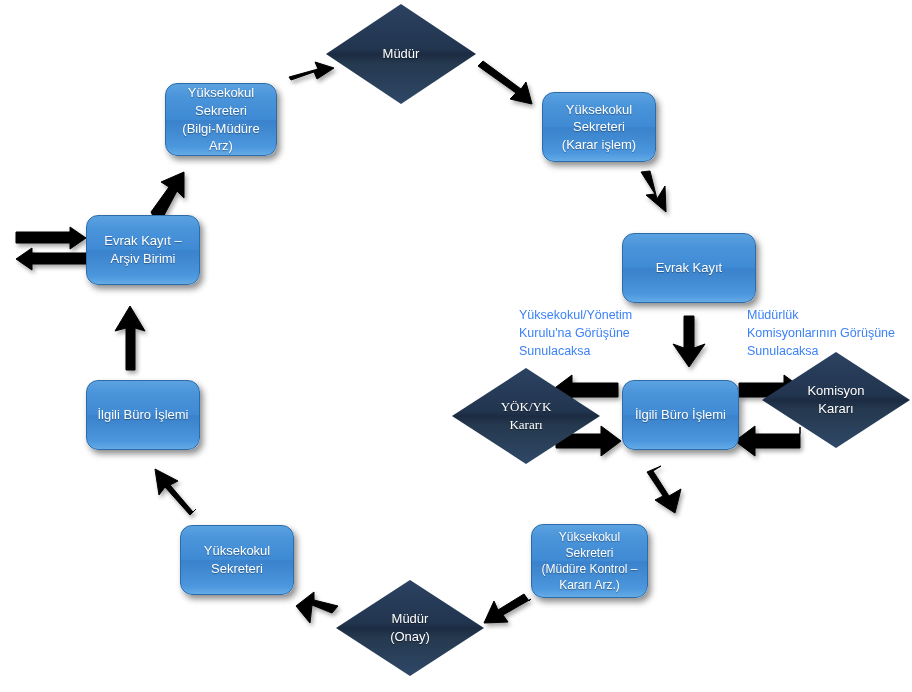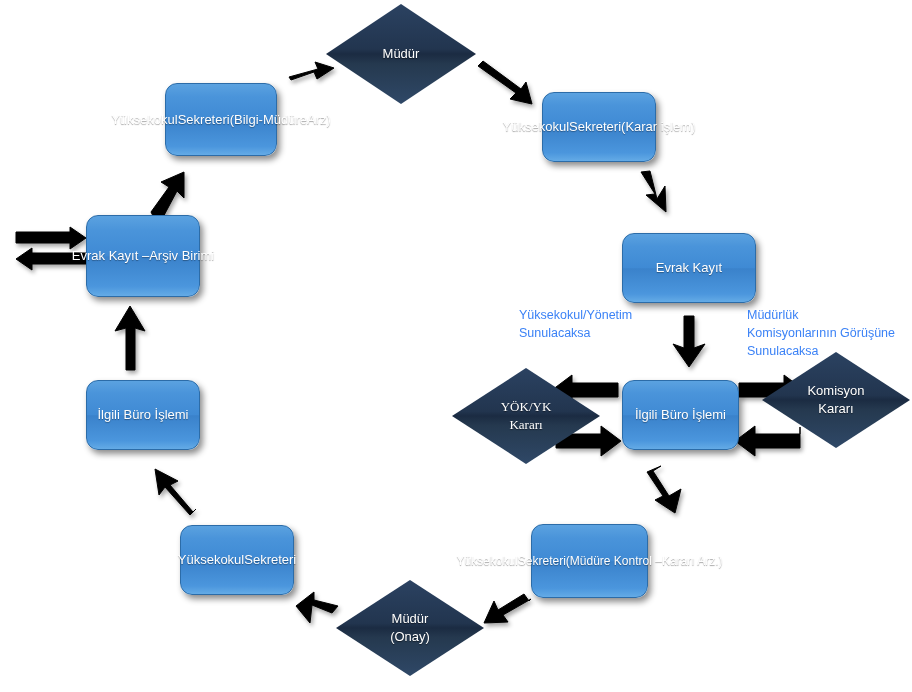--- a/index.html
+++ b/index.html
@@ -26,21 +26,21 @@
     background: linear-gradient(to bottom,
                 #5ba2e0 0%,
                 #4a94da 18%,
                 #3f8ad4 50%,
                 #3a82cb 51%,
                 #4b96dd 88%,
                 #64abe6 100%);
     border: 1px solid #2c6ca8;
     box-shadow: 3px 4px 6px rgba(0,0,0,0.45);
     display: flex;
-    flex-direction: row;
+    flex-direction: column;
     align-items: center;
     justify-content: center;
     color: #ffffff;
     text-align: center;
     font-size: 13px;
     line-height: 1.35;
     text-shadow: 0 1px 1px rgba(0,0,0,0.35);
     padding: 4px 6px;
   }
   .node-rect .ln { display: block; white-space: nowrap; }
@@ -236,27 +236,28 @@
 
   <div class="node-rect" style="left:180px; top:525px; width:114px; height:70px;">
     <span class="ln">Yüksekokul</span>
     <span class="ln">Sekreteri</span>
   </div>
 
   <div class="node-rect" style="left:86px; top:380px; width:114px; height:70px;">
     <span class="ln">İlgili Büro İşlemi</span>
   </div>
 
-  <div class="node-rect" style="left:86px; top:215px; width:114px; height:82px;">
+  <div class="node-rect" style="left:86px; top:215px; width:114px; height:70px;">
     <span class="ln">Evrak Kayıt –</span>
     <span class="ln">Arşiv Birimi</span>
   </div>
 
   <div class="annot" style="left:519px; top:306px; width:180px;">
     <span class="ln">Yüksekokul/Yönetim</span>
+    <span class="ln">Kurulu'na Görüşüne</span>
     <span class="ln">Sunulacaksa</span>
   </div>
 
   <div class="annot" style="left:747px; top:306px; width:200px;">
     <span class="ln">Müdürlük</span>
     <span class="ln">Komisyonlarının Görüşüne</span>
     <span class="ln">Sunulacaksa</span>
   </div>
 
 </div>

